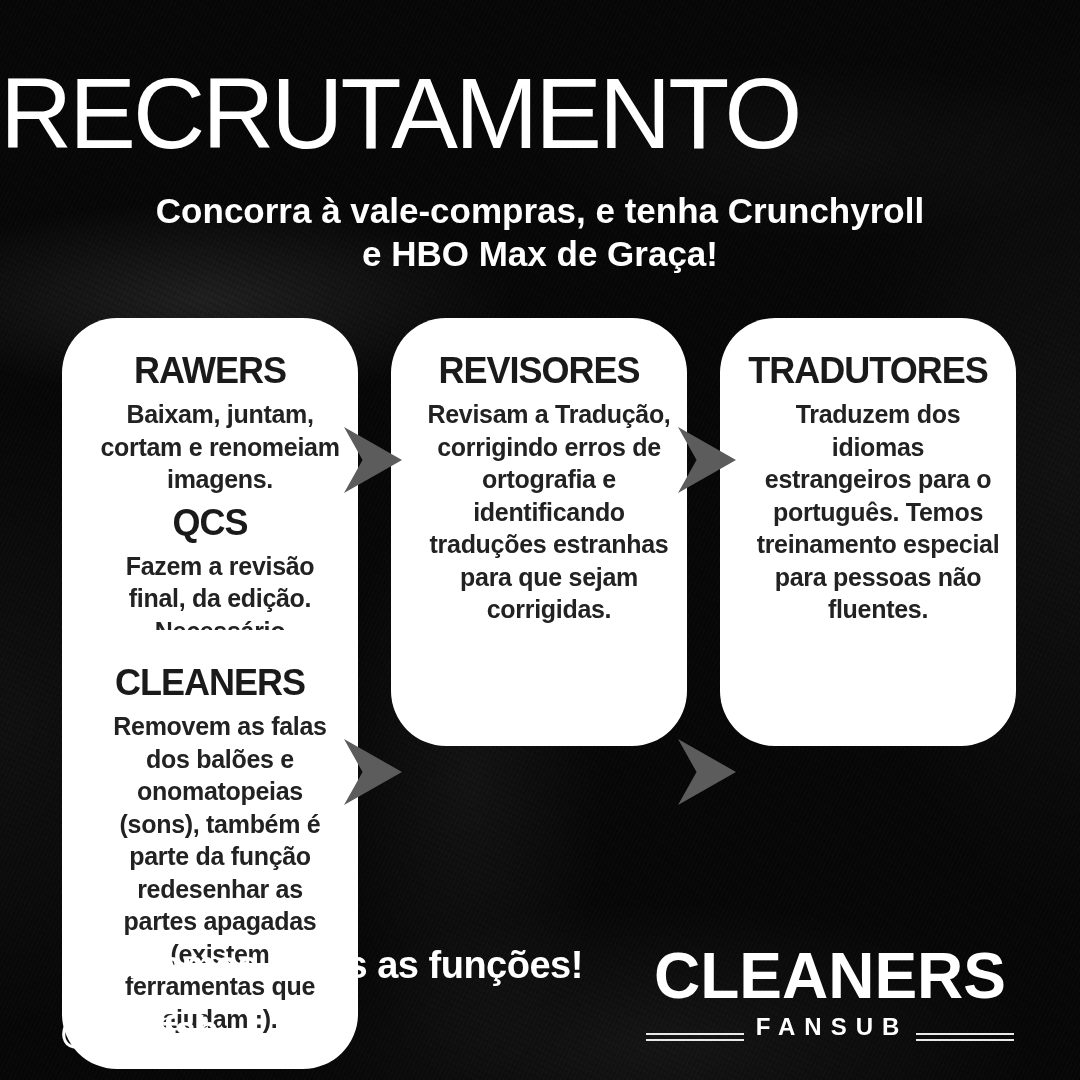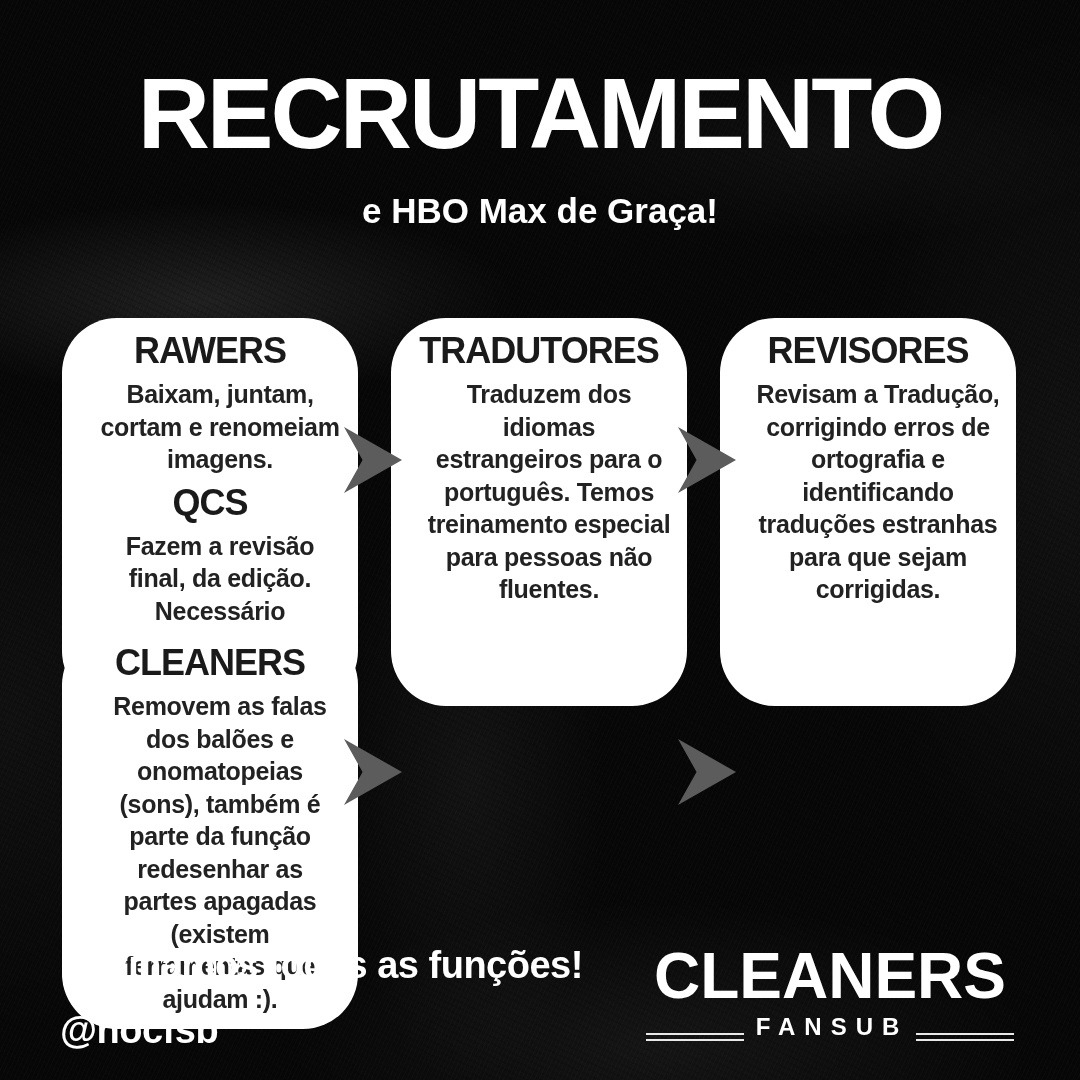--- a/index.html
+++ b/index.html
@@ -25,43 +25,42 @@
   body::after{ 
     content:"";
     position:absolute; inset:0;
     background:
       repeating-linear-gradient(115deg, rgba(255,255,255,0.014) 0 1px, transparent 1px 4px),
       repeating-linear-gradient(25deg, rgba(0,0,0,0.12) 0 2px, transparent 2px 6px);
     pointer-events:none;
   }
   .title{
     position:absolute; top:56px; left:0; width:100%;
-    text-align:center;
-    font-size:100px; font-weight:700; letter-spacing:-3px;
+    font-size:100px; font-weight:400; letter-spacing:-3px;
     color:var(--white);
     z-index:2;
   }
   .subtitle{
     position:absolute; top:190px; left:0; width:100%;
     text-align:center;
     font-size:35px; font-weight:700; line-height:1.22;
     color:var(--white);
     z-index:2;
   }
   .row{
     position:absolute; left:62px; right:64px;
     display:grid; grid-template-columns:repeat(3,1fr); gap:33px;
     z-index:2;
   }
   .row1{ top:318px; height:282px; }
   .row2{ top:630px; height:285px; }
   .card{
     background:var(--card_bg);
     border-radius:55px;
-    padding:8px 16px;
+    padding:28px 16px;
     text-align:center;
     color:var(--card_text);
     height:100%;
   }
   .card h2{
     font-size:36px; font-weight:700; letter-spacing:-1px;
     margin:4px 0 6px 0; color:#1a1a1a;
   }
   .card h2.tight{ font-size:33px; letter-spacing:-1.5px; }
   .card p{
@@ -106,37 +105,38 @@
     font-size:24px; font-weight:700; letter-spacing:9px;
     color:var(--white); white-space:nowrap; text-indent:4px;
   }
 </style>
 </head>
 <body>
 
 <div class="title">RECRUTAMENTO</div>
 
 <div class="subtitle">
+  <div>Concorra à vale-compras, e tenha Crunchyroll</div>
   <div>e HBO Max de Graça!</div>
 </div>
 
 <div class="row row1">
   <div class="card">
     <h2>RAWERS</h2>
     <p>Baixam, juntam, cortam e renomeiam imagens.</p>
     <h2>QCS</h2>
     <p>Fazem a revisão final, da edição. Necessário experiência em edição.</p>
   </div>
   <div class="card">
+    <h2>REVISORES</h2>
+    <p>Revisam a Tradução, corrigindo erros de ortografia e identificando traduções estranhas para que sejam corrigidas.</p>
+  </div>
+  <div class="card">
     <h2>TRADUTORES</h2>
     <p>Traduzem dos idiomas estrangeiros para o português. Temos treinamento especial para pessoas não fluentes.</p>
-  </div>
-  <div class="card">
-    <h2>REVISORES</h2>
-    <p>Revisam a Tradução, corrigindo erros de ortografia e identificando traduções estranhas para que sejam corrigidas.</p>
   </div>
 </div>
 
 <div class="row row2">
   <div class="card">
     <h2>CLEANERS</h2>
     <p>Removem as falas dos balões e onomatopeias (sons), também é parte da função redesenhar as partes apagadas (existem ferramentas que ajudam :).</p>
   </div>
 </div>
 

